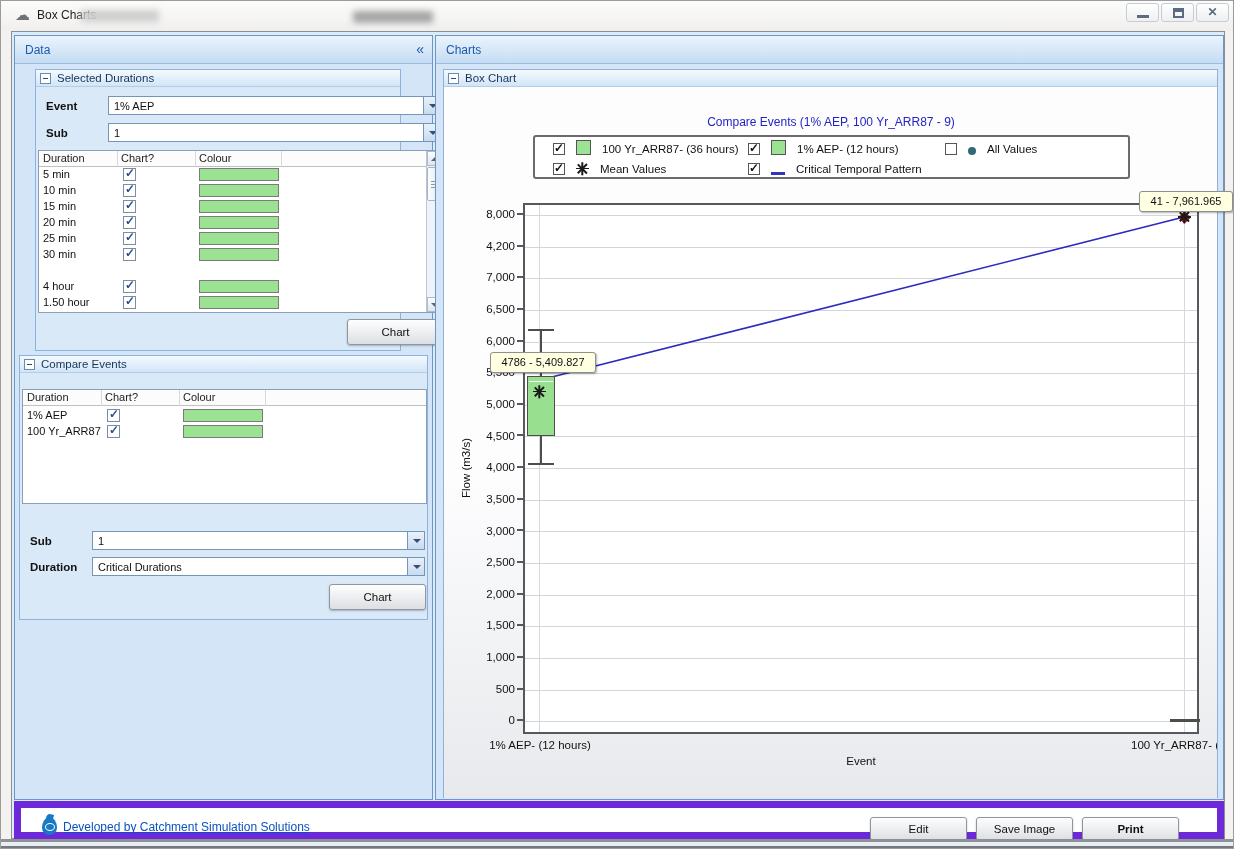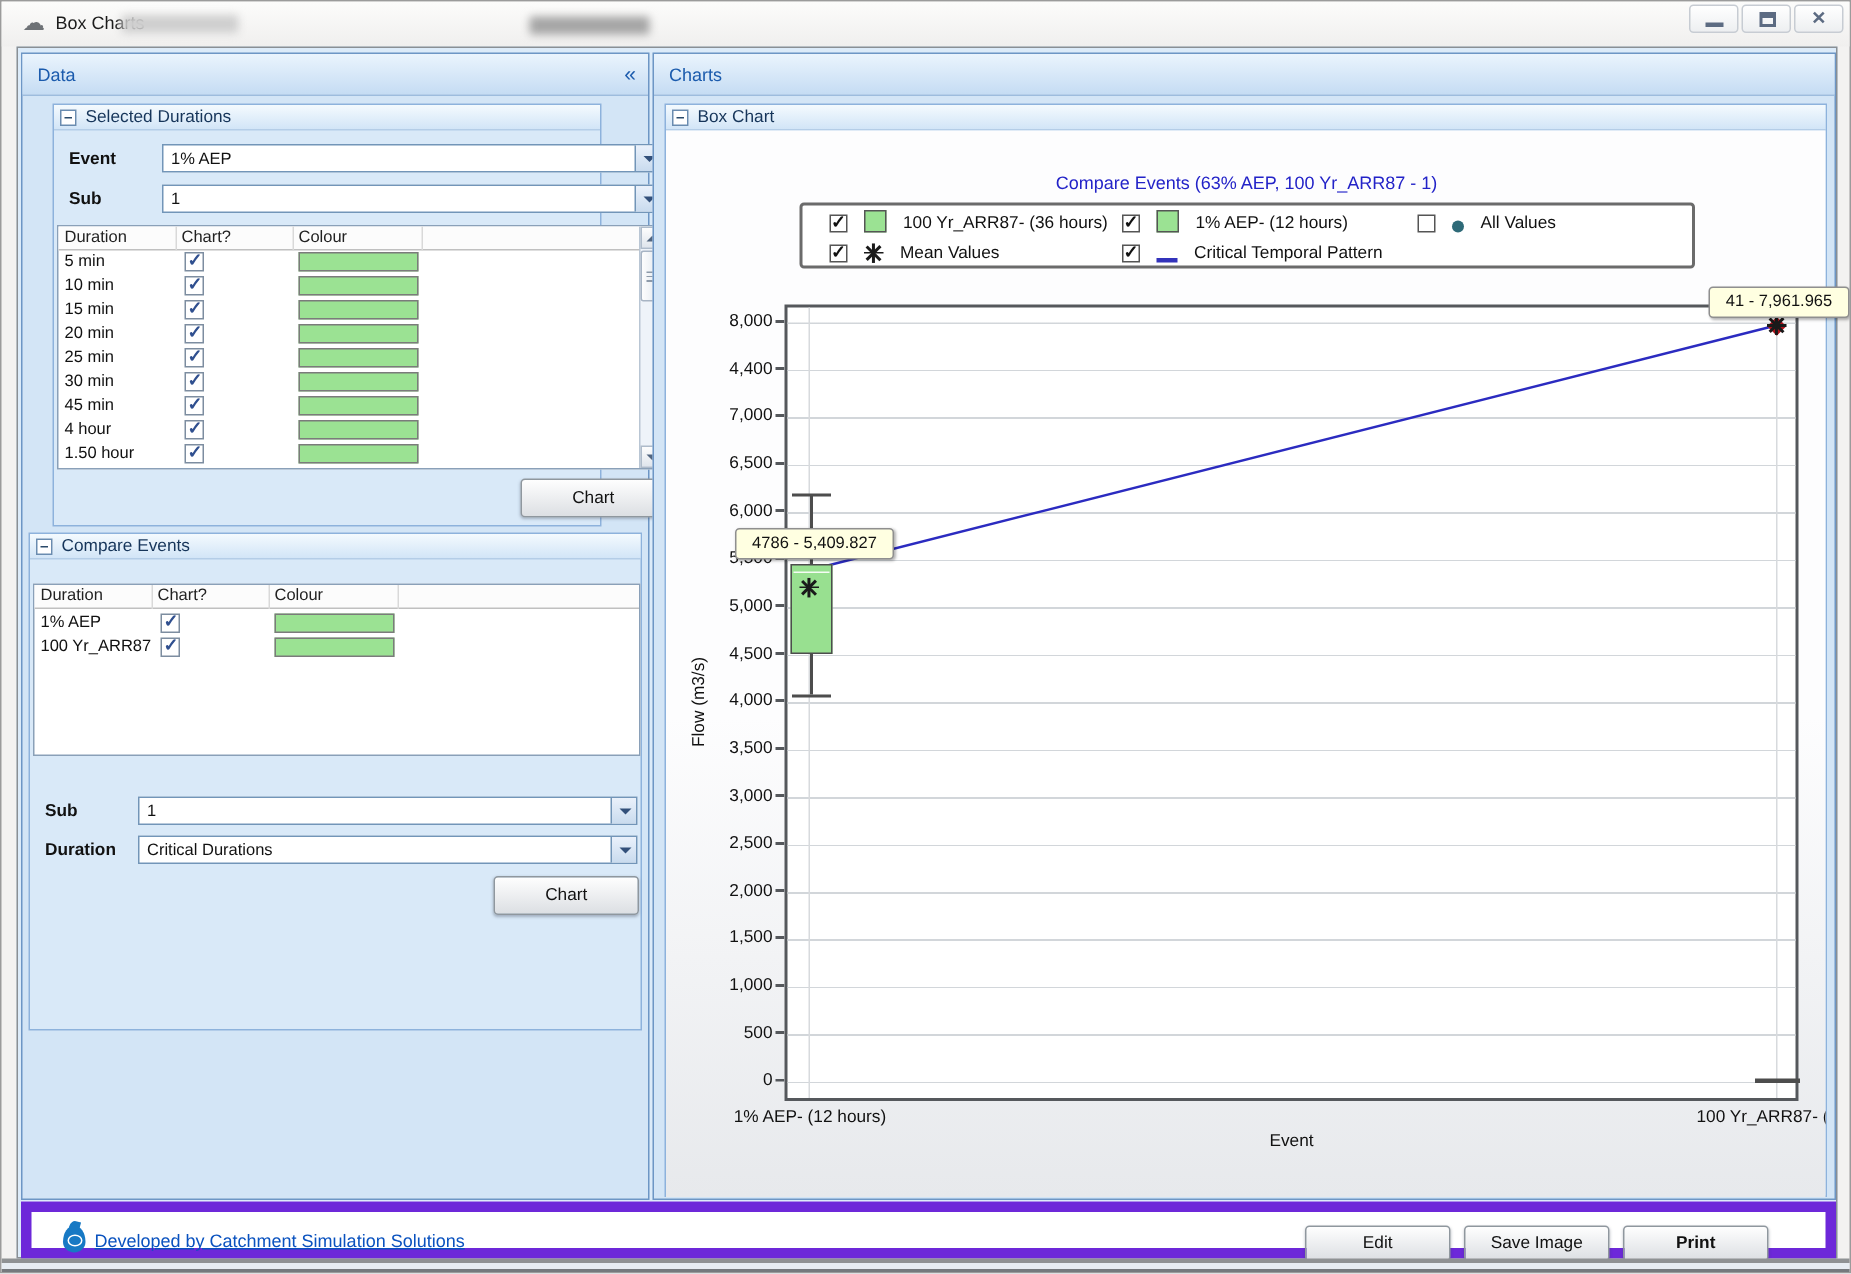--- a/index.html
+++ b/index.html
@@ -222,45 +222,40 @@
           <div class="trow" style="top:80px;">
               <span class="td-label">25 min</span>
               <span class="cb checked" style="left:84px; top:1px;"></span>
               <span class="swatch"></span>
             </div>
           <div class="trow" style="top:96px;">
               <span class="td-label">30 min</span>
               <span class="cb checked" style="left:84px; top:1px;"></span>
               <span class="swatch"></span>
             </div>
-          <div class="trow" style="top:112px;">
-              <span class="td-label">45 min</span>
-              <span class="cb checked" style="left:84px; top:1px;"></span>
-              <span class="swatch"></span>
-            </div>
           <div class="trow" style="top:128px;">
               <span class="td-label">4 hour</span>
               <span class="cb checked" style="left:84px; top:1px;"></span>
               <span class="swatch"></span>
             </div>
           <div class="trow" style="top:144px;">
               <span class="td-label">1.50 hour</span>
               <span class="cb checked" style="left:84px; top:1px;"></span>
               <span class="swatch"></span>
             </div>
           <div class="vscroll" style="right:0; top:0; height:161px;">
             <span class="sb-btn sb-up" style="top:0;"></span>
             <span class="sb-thumb"></span>
             <span class="sb-btn sb-down" style="bottom:0;"></span>
           </div>
         </div>
         <button class="btn" style="left:311px; top:249px; width:97px; height:26px;">Chart</button>
       </div>
 
-      <div class="group" style="left:4px; top:319px; width:409px; height:332px;">
+      <div class="group" style="left:4px; top:319px; width:409px; height:265px;">
         <div class="group-header">
           <span class="collapse-box"></span>
           <span class="gh-text">Compare Events</span>
         </div>
         <div class="dtable" style="left:2px; top:33px; width:405px; height:115px;">
           <div class="thead">
             <span class="th" style="left:4px;">Duration</span>
             <span class="th" style="left:82px;">Chart?</span>
             <span class="th" style="left:160px;">Colour</span>
             <span class="col-sep" style="left:78px;"></span>
@@ -297,21 +292,21 @@
         <span class="ph-text">Charts</span>
       </div>
 
       <div id="boxchart-group">
         <div class="group-header">
           <span class="collapse-box"></span>
           <span class="gh-text">Box Chart</span>
         </div>
 
         <div id="chart-canvas">
-          <div id="chart-title">Compare Events (63% AEP, 100 Yr_ARR87 - 1)</div>
+          <div id="chart-title">Compare Events (1% AEP, 100 Yr_ARR87 - 9)</div>
 
           <div id="legend-box"></div>
           <div class="lg-item" style="left:97px; top:52px;">
             <span class="lg-cb checked"></span>
             <span class="lg-box"></span>
             <span>100 Yr_ARR87- (36 hours)</span>
           </div>
           <div class="lg-item" style="left:292px; top:52px;">
             <span class="lg-cb checked"></span>
             <span class="lg-box"></span>
@@ -332,21 +327,21 @@
               </span>
             <span>Mean Values</span>
           </div>
           <div class="lg-item" style="left:292px; top:72px;">
             <span class="lg-cb checked"></span>
             <span class="lg-dash"></span>
             <span>Critical Temporal Pattern</span>
           </div>
 
           <span class="ytick-label" style="left:21px; top:121px;">8,000</span>
-          <span class="ytick-label" style="left:21px; top:153px;">4,400</span>
+          <span class="ytick-label" style="left:21px; top:153px;">4,200</span>
           <span class="ytick-label" style="left:21px; top:184px;">7,000</span>
           <span class="ytick-label" style="left:21px; top:216px;">6,500</span>
           <span class="ytick-label" style="left:21px; top:248px;">6,000</span>
           <span class="ytick-label" style="left:21px; top:279px;">5,500</span>
           <span class="ytick-label" style="left:21px; top:311px;">5,000</span>
           <span class="ytick-label" style="left:21px; top:343px;">4,500</span>
           <span class="ytick-label" style="left:21px; top:374px;">4,000</span>
           <span class="ytick-label" style="left:21px; top:406px;">3,500</span>
           <span class="ytick-label" style="left:21px; top:438px;">3,000</span>
           <span class="ytick-label" style="left:21px; top:469px;">2,500</span>

